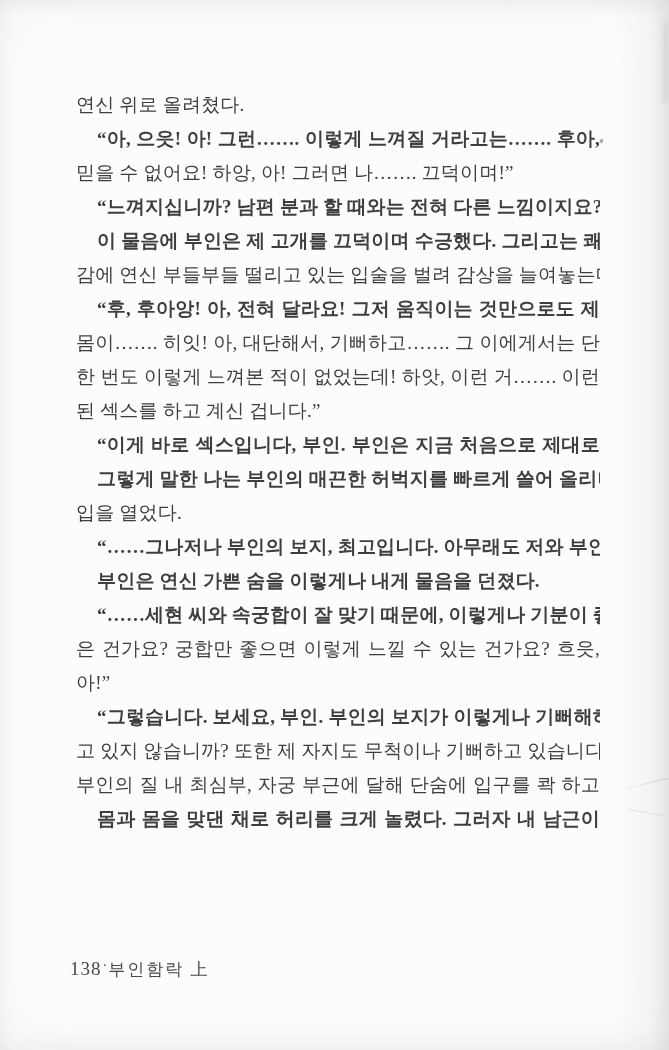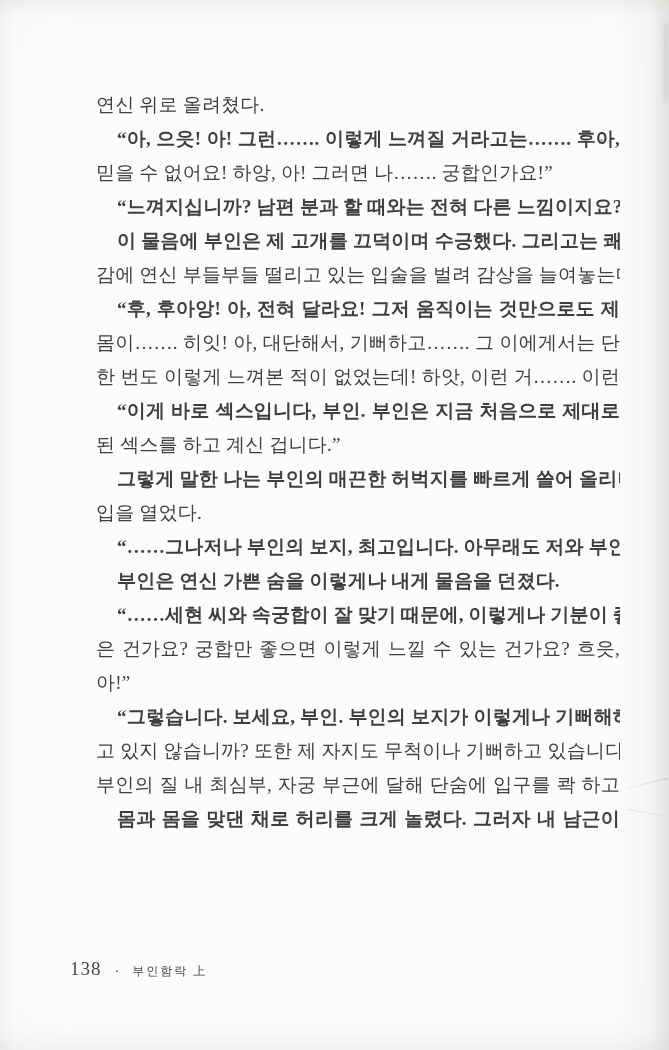--- a/index.html
+++ b/index.html
@@ -15,43 +15,43 @@
     background:
       linear-gradient(90deg,  rgba(190,190,186,0.10) 0px, rgba(255,255,255,0) 14px),
       linear-gradient(270deg, rgba(168,168,164,0.26) 0px, rgba(190,190,186,0.10) 18px, rgba(255,255,255,0) 54px),
       linear-gradient(180deg, rgba(180,180,176,0.13) 0px, rgba(255,255,255,0) 18px),
       linear-gradient(0deg,   rgba(180,180,176,0.10) 0px, rgba(255,255,255,0) 22px),
       #fcfcfb;
     box-shadow: inset 0 0 60px rgba(140,140,130,0.06);
   }
   .text-block {
     position: absolute;
-    left: 96px; top: 88px; width: 524px;
+    left: 76px; top: 88px; width: 524px;
   }
   .line {
     margin: 0;
     height: 34px; line-height: 34px;
     font-size: 19px;
     color: #3e3e3e;
     text-align: justify;
     text-align-last: left;
     white-space: nowrap;
     overflow: hidden;
     letter-spacing: 0.2px;
   }
   .line.fill { text-align-last: justify; }
   .line.indent { text-indent: 21px; font-weight: bold; }
   .footer {
     position: absolute; left: 70px; top: 958px;
-    display: flex; align-items: flex-end; gap: 13px;
+    display: flex; align-items: flex-start; gap: 1px;
     color: #474645;
   }
   .footer .num   { font-size: 19px; letter-spacing: 1px; }
   .footer .dot   { font-size: 14px; }
-  .footer .title { font-size: 12px; letter-spacing: 2px; }
+  .footer .title { font-size: 17px; letter-spacing: 2px; }
   
   .edge-strip {
     position: absolute; right: 0; top: 22px; width: 6px; height: 80px;
     background: rgba(185,185,182,0.30); filter: blur(2px);
   }
   .crease-1 {
     position: absolute; right: 0; top: 784px; width: 52px; height: 1px;
     background: linear-gradient(90deg, rgba(255,255,255,0), rgba(150,150,146,0.38));
     transform: rotate(-14deg);
   }
@@ -72,29 +72,29 @@
 <div class="page">
 
   <div class="edge-strip"></div>
   <div class="crease-1"></div>
   <div class="crease-2"></div>
   <div class="speck"></div>
 
   <main class="text-block">
     <p class="line">연신 위로 올려쳤다.</p>
     <p class="line indent fill">“아, 으읏! 아! 그런……. 이렇게 느껴질 거라고는……. 후아,</p>
-    <p class="line">믿을 수 없어요! 하앙, 아! 그러면 나……. 궁합인가요!”</p>
+    <p class="line">믿을 수 없어요! 하앙, 아! 그러면 나……. 끄덕이며!”</p>
     <p class="line indent fill">“느껴지십니까? 남편 분과 할 때와는 전혀 다른 느낌이지요?”</p>
     <p class="line indent fill">이 물음에 부인은 제 고개를 끄덕이며 수긍했다. 그리고는 쾌</p>
     <p class="line fill">감에 연신 부들부들 떨리고 있는 입술을 벌려 감상을 늘여놓는다.</p>
     <p class="line indent fill">“후, 후아앙! 아, 전혀 달라요! 그저 움직이는 것만으로도 제</p>
     <p class="line fill">몸이……. 히잇! 아, 대단해서, 기뻐하고……. 그 이에게서는 단</p>
     <p class="line fill">한 번도 이렇게 느껴본 적이 없었는데! 하앗, 이런 거……. 이런</p>
+    <p class="line">된 섹스를 하고 계신 겁니다.”</p>
     <p class="line indent fill">“이게 바로 섹스입니다, 부인. 부인은 지금 처음으로 제대로</p>
-    <p class="line">된 섹스를 하고 계신 겁니다.”</p>
     <p class="line indent fill">그렇게 말한 나는 부인의 매끈한 허벅지를 빠르게 쓸어 올리며</p>
     <p class="line">입을 열었다.</p>
     <p class="line indent fill">“……그나저나 부인의 보지, 최고입니다. 아무래도 저와 부인은</p>
     <p class="line indent">부인은 연신 가쁜 숨을 이렇게나 내게 물음을 던졌다.</p>
     <p class="line indent fill">“……세현 씨와 속궁합이 잘 맞기 때문에, 이렇게나 기분이 좋</p>
     <p class="line fill">은 건가요? 궁합만 좋으면 이렇게 느낄 수 있는 건가요? 흐읏,</p>
     <p class="line">아!”</p>
     <p class="line indent fill">“그렇습니다. 보세요, 부인. 부인의 보지가 이렇게나 기뻐해하</p>
     <p class="line fill">고 있지 않습니까? 또한 제 자지도 무척이나 기뻐하고 있습니다.”</p>
     <p class="line fill">부인의 질 내 최심부, 자궁 부근에 달해 단숨에 입구를 콱 하고</p>

